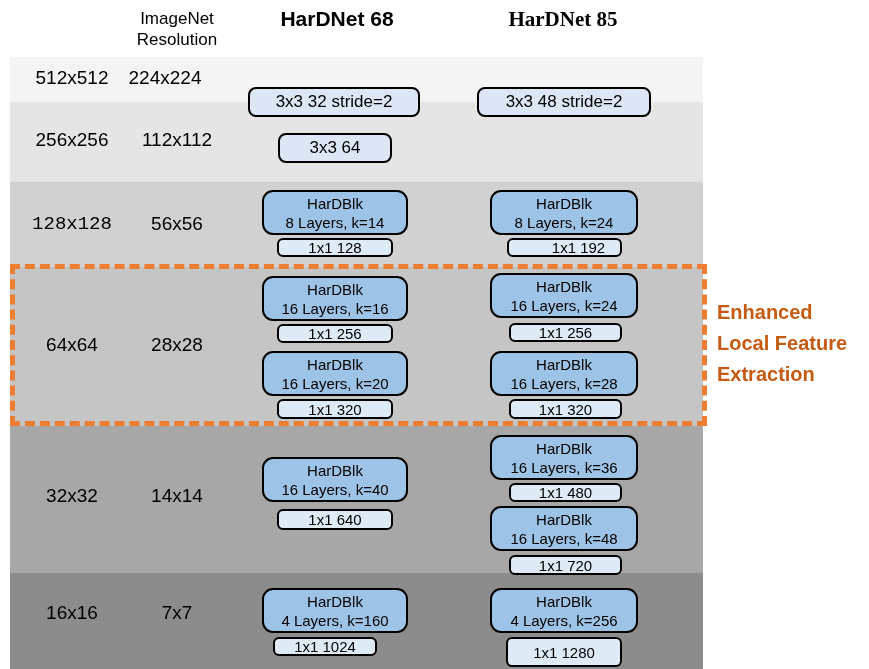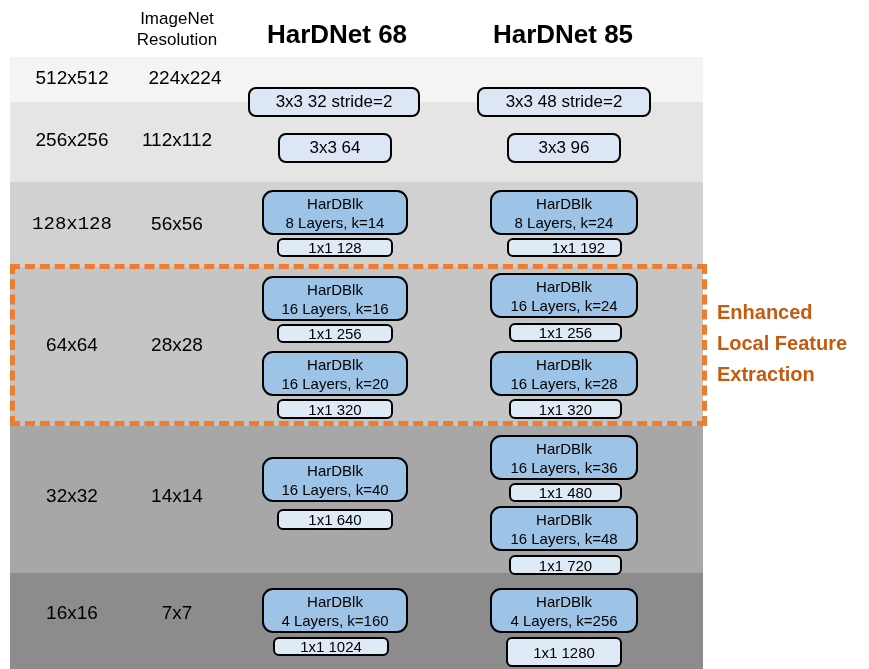--- a/index.html
+++ b/index.html
@@ -15,21 +15,21 @@
   .band.r5 { top:426px; height:147px; background:#A7A7A7; }
   .band.r6 { top:573px; height:96px;  background:#8C8C8C; }
 
   .highlight-box {
     position:absolute; left:10px; top:264px; width:697px; height:162px;
     border:5px dashed #ED7D31; box-sizing:border-box; z-index:4;
   }
 
   .colhead { position:absolute; text-align:center; }
   .reshead { font-size:17px; line-height:21px; width:120px; top:8px; }
-  .nethead { font-size:26px; font-weight:bold; width:170px; top:19px; }
+  .nethead { font-size:21px; font-weight:bold; width:170px; top:7px; }
 
   .res { position:absolute; width:130px; text-align:center; font-size:19px; line-height:24px; z-index:3; }
 
   .blk {
     position:absolute; box-sizing:border-box; border:2.5px solid #000;
     display:flex; flex-direction:column; align-items:center; justify-content:center;
     text-align:center; z-index:5;
   }
   .conv    { background:#DCE6F4; border-radius:8px;  font-size:17px; }
   .hardblk { background:#9DC3E6; border-radius:11px; font-size:15px; line-height:19px; }
@@ -49,24 +49,24 @@
   <div class="band r2"></div>
   <div class="band r3"></div>
   <div class="band r4"></div>
   <div class="band r5"></div>
   <div class="band r6"></div>
 
   <div class="highlight-box"></div>
 
   <div class="colhead reshead" style="left:117px;">ImageNet Resolution</div>
   <div class="colhead nethead" style="left:252px;">HarDNet 68</div>
-  <div class="colhead nethead" style="left:478px;">HarDNet 85</div>
+  <div class="colhead nethead" style="left:478px;font-family:Liberation Serif, serif;">HarDNet 85</div>
 
   <div class="res" style="left:7px;top:66px;">512x512</div>
-  <div class="res" style="left:120px;top:66px;">224x224</div>
+  <div class="res" style="left:100px;top:66px;">224x224</div>
   <div class="res" style="left:7px;top:128px;">256x256</div>
   <div class="res" style="left:112px;top:128px;">112x112</div>
   <div class="res" style="left:7px;top:212px;font-family:Liberation Mono, monospace;">128x128</div>
   <div class="res" style="left:112px;top:212px;">56x56</div>
   <div class="res" style="left:7px;top:333px;">64x64</div>
   <div class="res" style="left:112px;top:333px;">28x28</div>
   <div class="res" style="left:7px;top:484px;">32x32</div>
   <div class="res" style="left:112px;top:484px;">14x14</div>
   <div class="res" style="left:7px;top:601px;">16x16</div>
   <div class="res" style="left:112px;top:601px;">7x7</div>
@@ -94,24 +94,23 @@
   <div class="blk hardblk" style="left:262px;top:457px;width:146px;height:45px;">
     <div>HarDBlk</div>
     <div>16 Layers,  k=40</div>
   </div>
   <div class="blk trans" style="left:277px;top:509px;width:116px;height:21px;">1x1 640</div>
 
   <div class="blk hardblk" style="left:262px;top:588px;width:146px;height:45px;">
     <div>HarDBlk</div>
     <div>4 Layers,  k=160</div>
   </div>
-  <div class="blk trans" style="left:273px;top:637px;width:116px;height:19px;">1x1 1024</div>
+  <div class="blk trans" style="left:273px;top:637px;width:104px;height:19px;">1x1 1024</div>
 
   <div class="blk conv" style="left:477px;top:87px;width:174px;height:30px;">3x3  48  stride=2</div>
-  <div class="blk conv" style="left:507px;top:133px;width:114px;height:30px;">3x3  96</div>
 
   <div class="blk hardblk" style="left:490px;top:190px;width:148px;height:45px;">
     <div>HarDBlk</div>
     <div>8 Layers,  k=24</div>
   </div>
   <div class="blk trans" style="left:507px;top:238px;width:115px;height:19px;padding-left:28px;">1x1 192</div>
 
   <div class="blk hardblk" style="left:490px;top:273px;width:148px;height:45px;">
     <div>HarDBlk</div>
     <div>16 Layers,  k=24</div>

